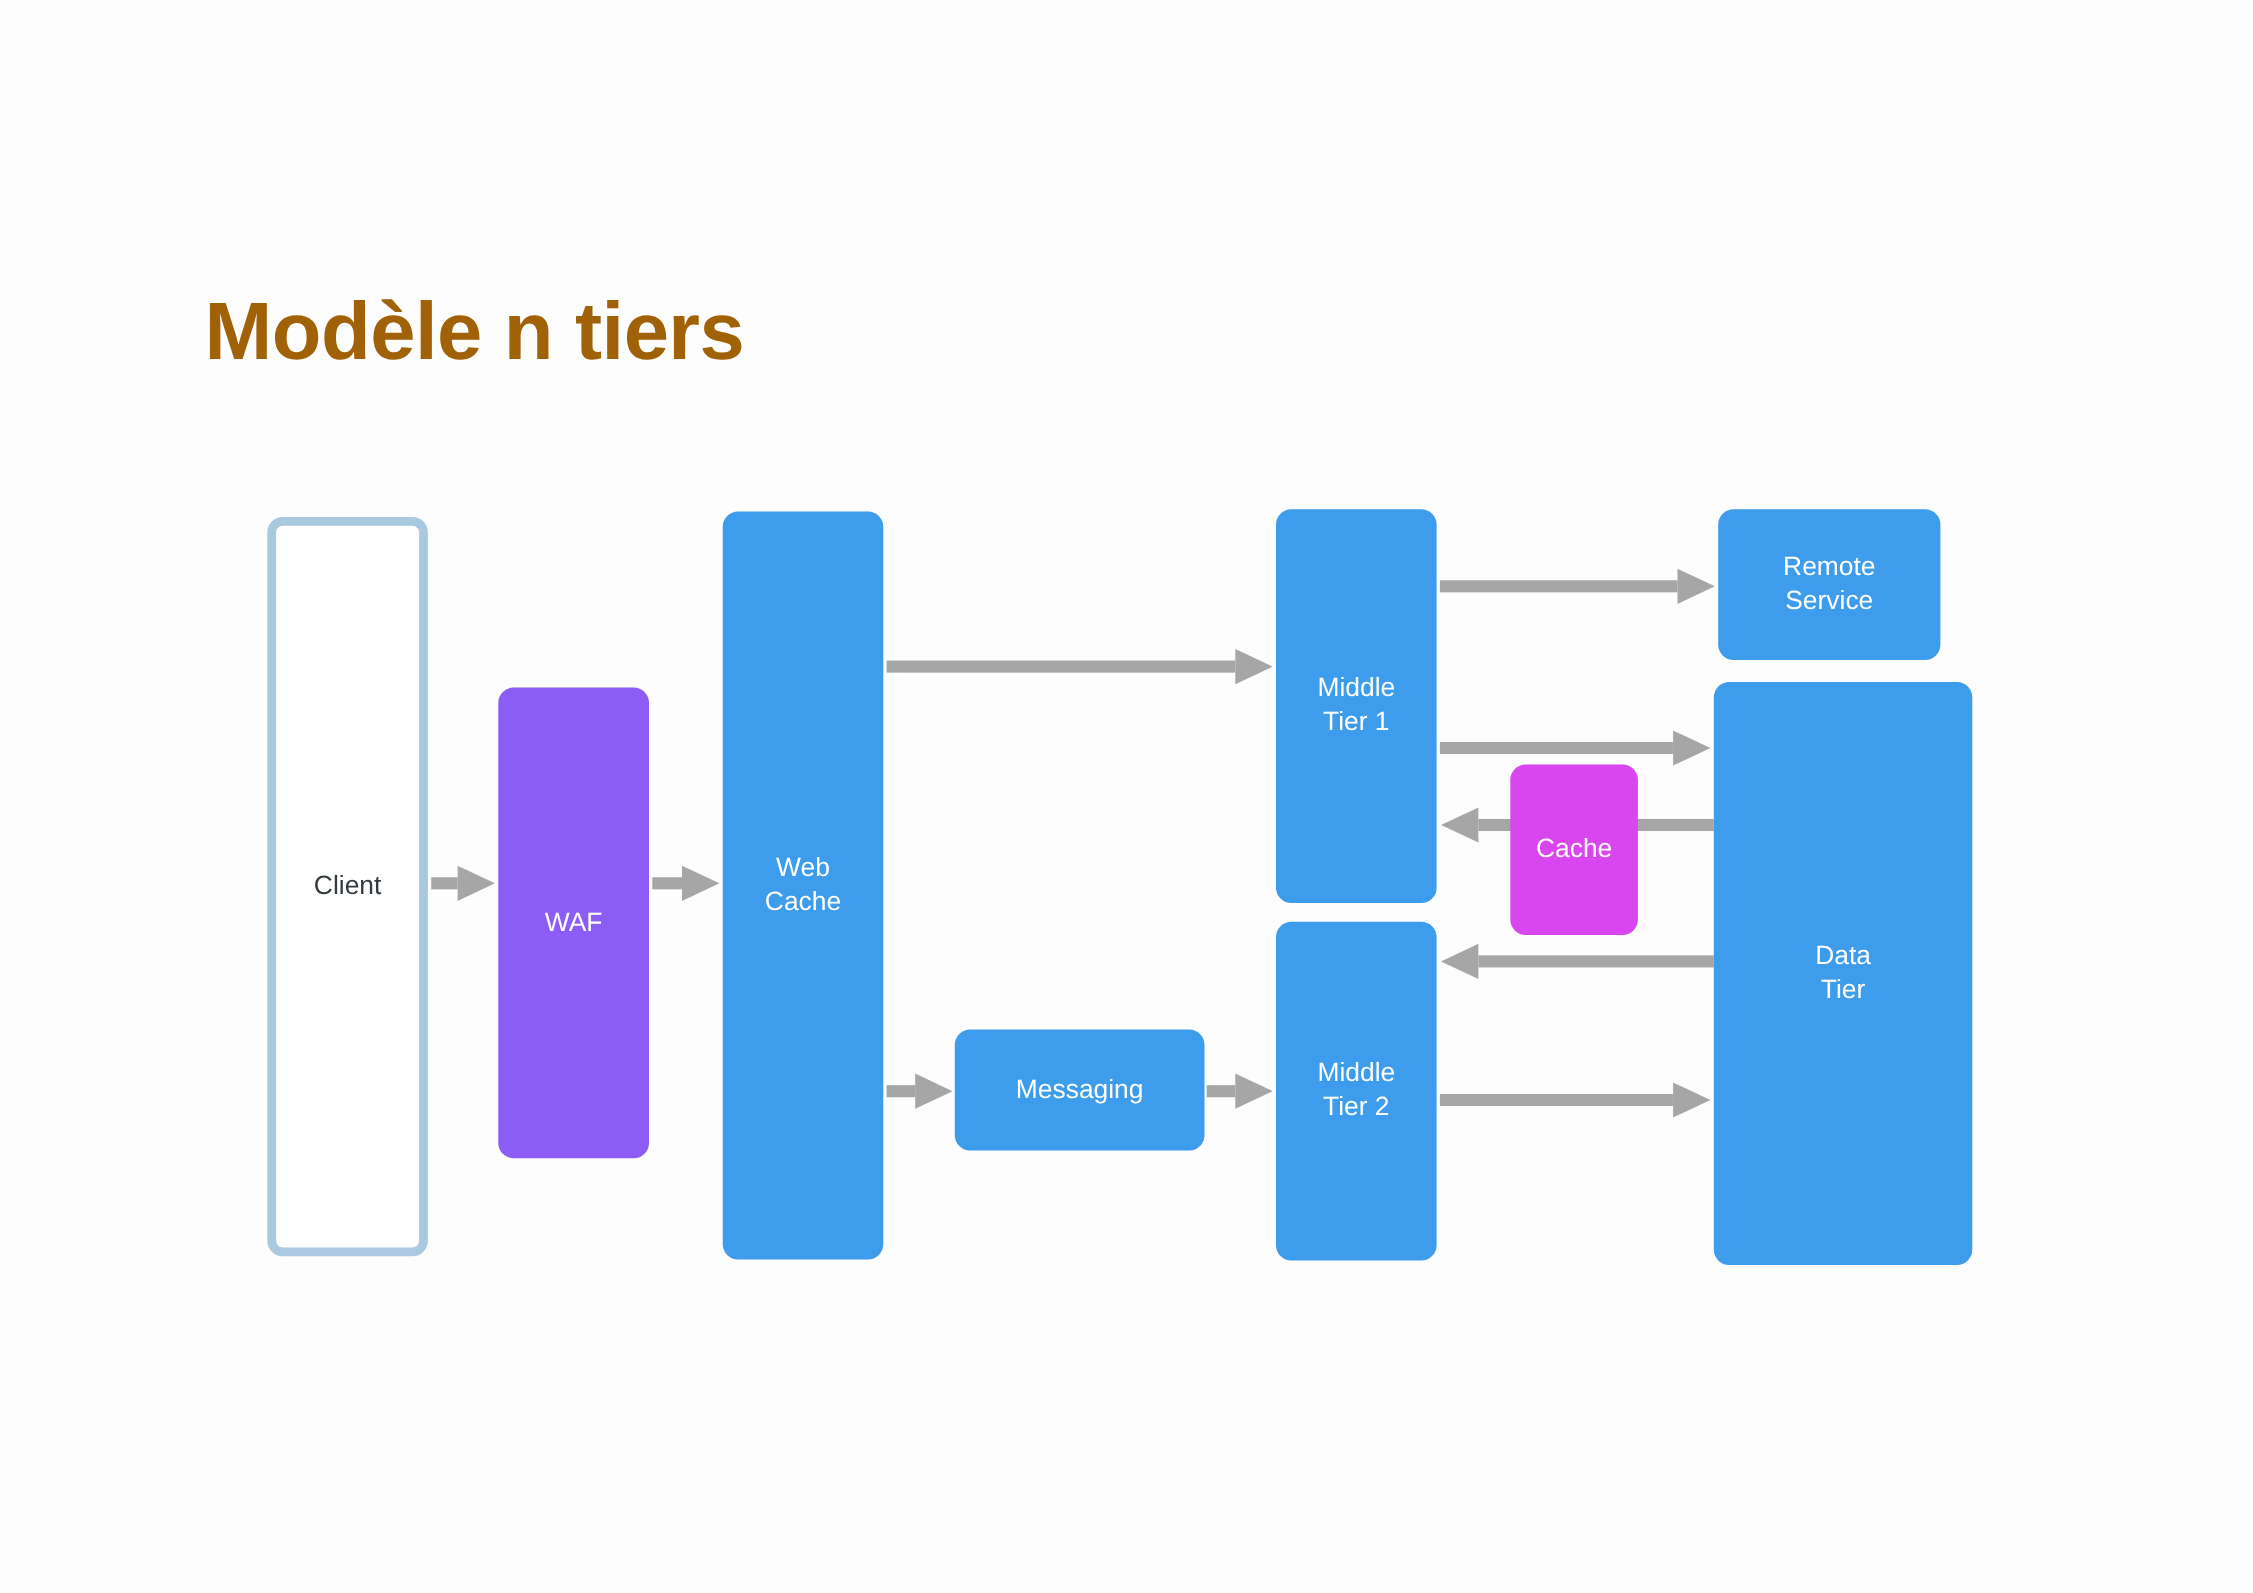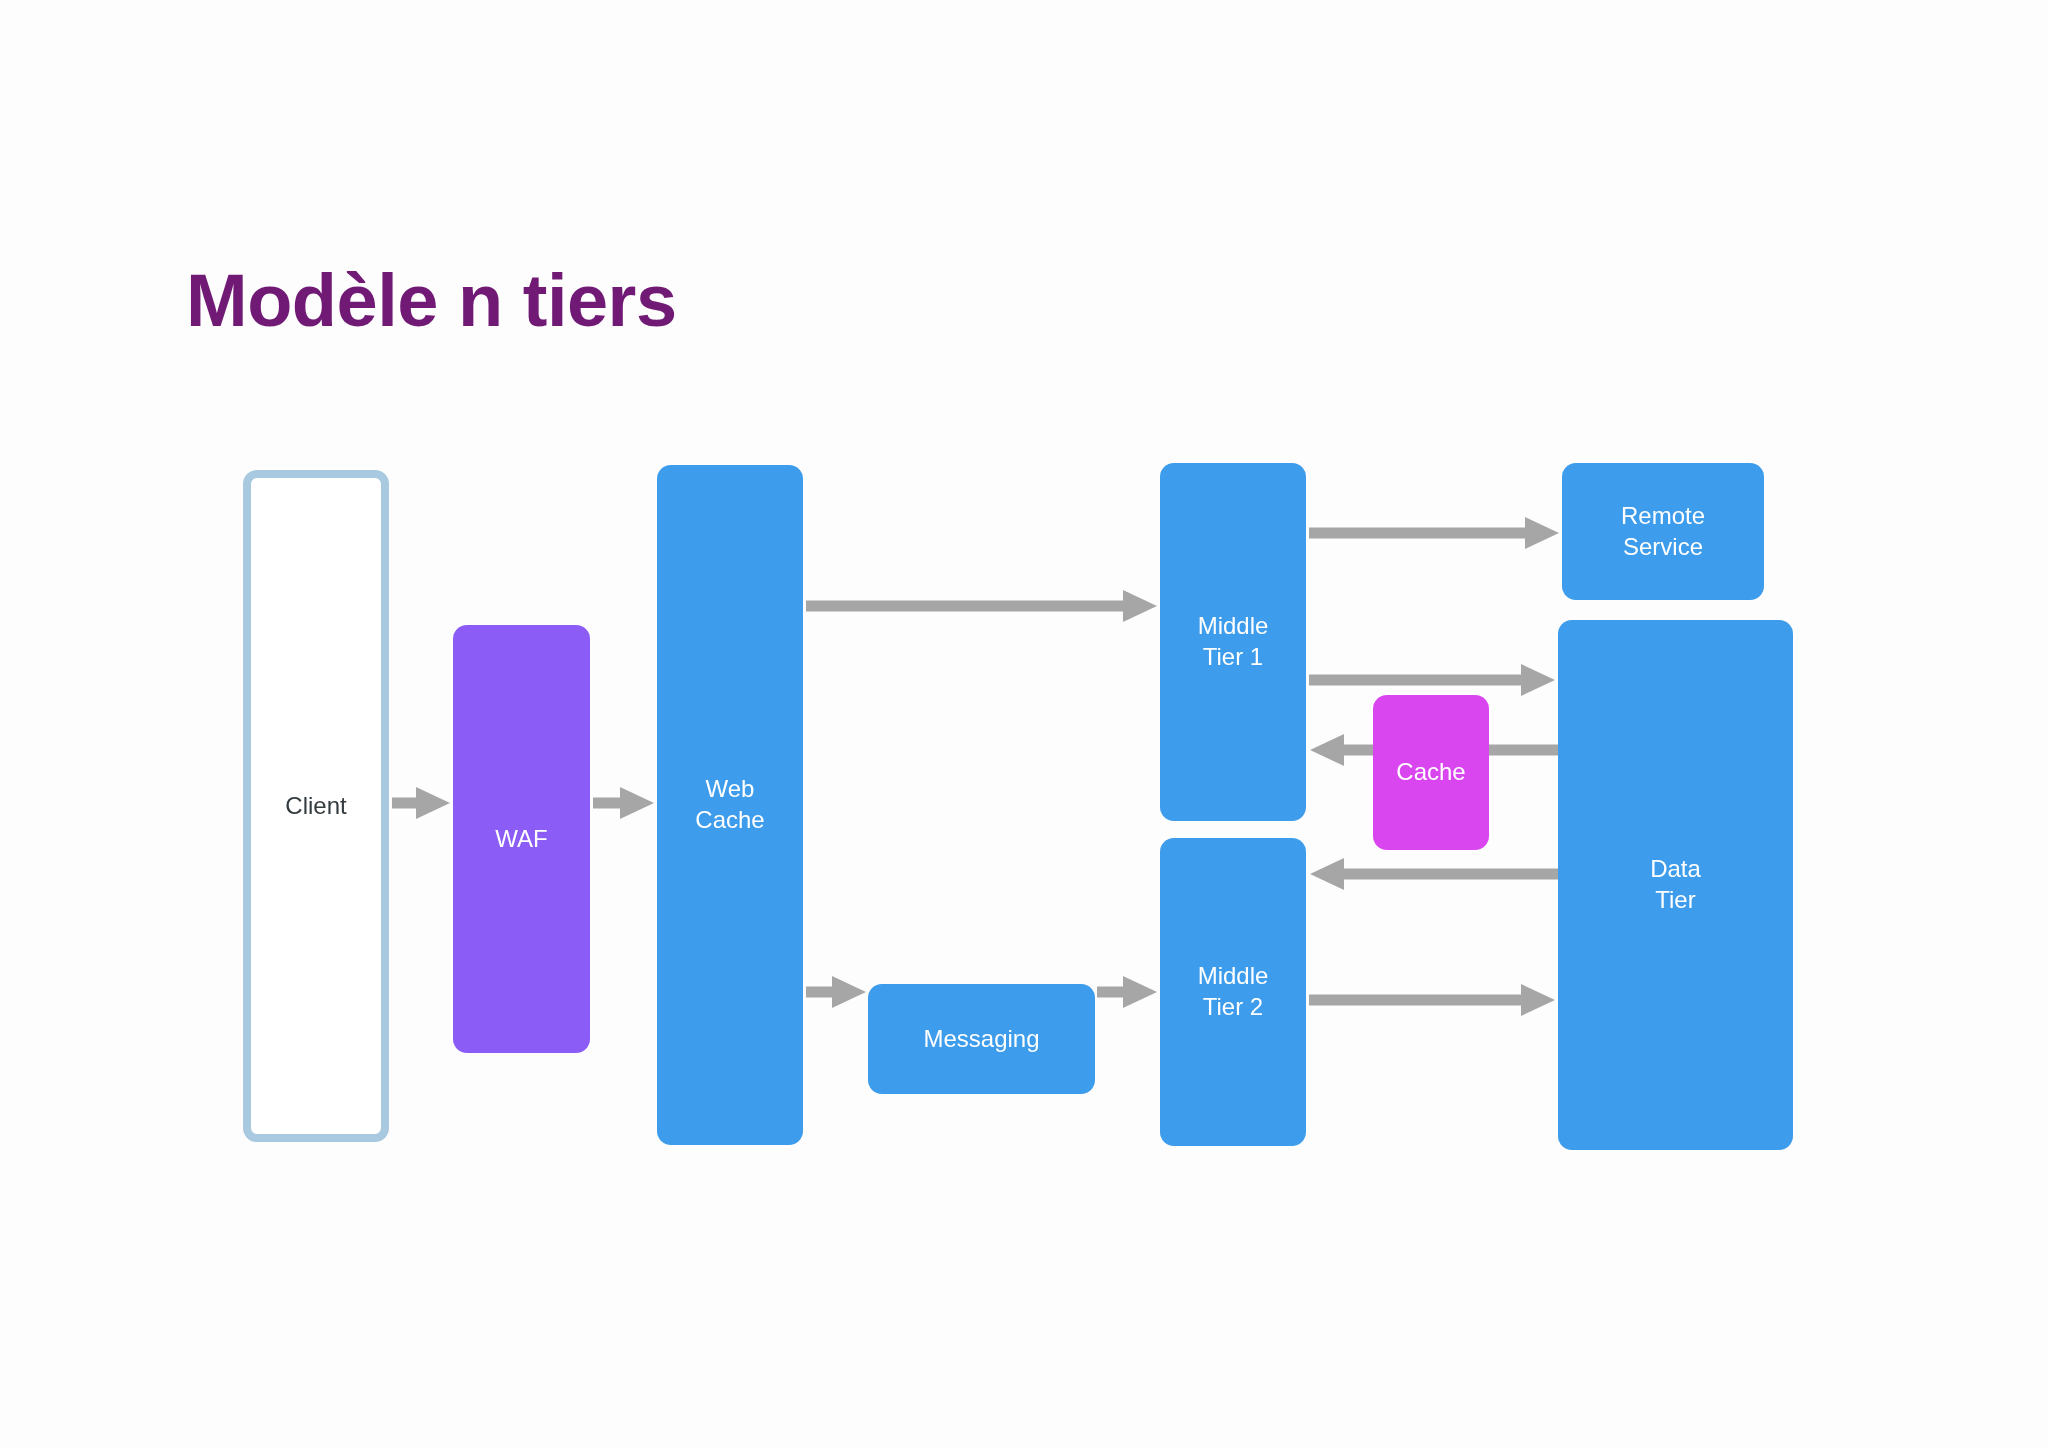--- a/index.html
+++ b/index.html
@@ -65,21 +65,21 @@
     height: 1448px;
     z-index: 2;
     pointer-events: none;
   }
 </style>
 </head>
 <body>
 
 <div id="slide" style="background: rgb(253, 253, 253);">
 
-  <div id="slide-title" style="color: #701a75; text-align: right;">Modèle n tiers</div>
+  <div id="slide-title" style="color: #a16207; text-align: right;">Modèle n tiers</div>
 
   <div id="diagram">
 
     <svg class="arrow-layer" id="arrows-under" viewBox="0 0 2048 1448" xmlns="http://www.w3.org/2000/svg">
         <g>
           <rect x="392" y="797.5" width="24" height="11" fill="#a6a6a6"></rect>
           <polygon points="450,803 416,787 416,819" fill="#a6a6a6"></polygon>
         </g>
         <g>
           <rect x="593" y="797.5" width="27" height="11" fill="#a6a6a6"></rect>
@@ -123,21 +123,21 @@
         <div class="node outline" style="left: 243px; top: 470px; width: 146px; height: 672px; background: rgb(255, 255, 255); border-color: rgb(168, 201, 224); color: rgb(51, 59, 63);">
           <span class="node-label">Client</span>
         </div>
         <div class="node" style="left: 453px; top: 625px; width: 137px; height: 428px; background: #8b5cf6; color: rgb(255, 255, 255);">
           <span class="node-label">WAF</span>
         </div>
         <div class="node" style="left: 657px; top: 465px; width: 146px; height: 680px; background: rgb(61, 156, 235); color: rgb(255, 255, 255);">
           <span class="node-label">Web
 Cache</span>
         </div>
-        <div class="node" style="left: 868px; top: 936px; width: 227px; height: 110px; background: rgb(61, 156, 235); color: rgb(255, 255, 255); margin-top: 48px;">
+        <div class="node" style="left: 868px; top: 936px; width: 227px; height: 110px; background: rgb(61, 156, 235); color: rgb(255, 255, 255);">
           <span class="node-label">Messaging</span>
         </div>
         <div class="node" style="left: 1160px; top: 463px; width: 146px; height: 358px; background: rgb(61, 156, 235); color: rgb(255, 255, 255);">
           <span class="node-label">Middle
 Tier 1</span>
         </div>
         <div class="node" style="left: 1160px; top: 838px; width: 146px; height: 308px; background: rgb(61, 156, 235); color: rgb(255, 255, 255);">
           <span class="node-label">Middle
 Tier 2</span>
         </div>

